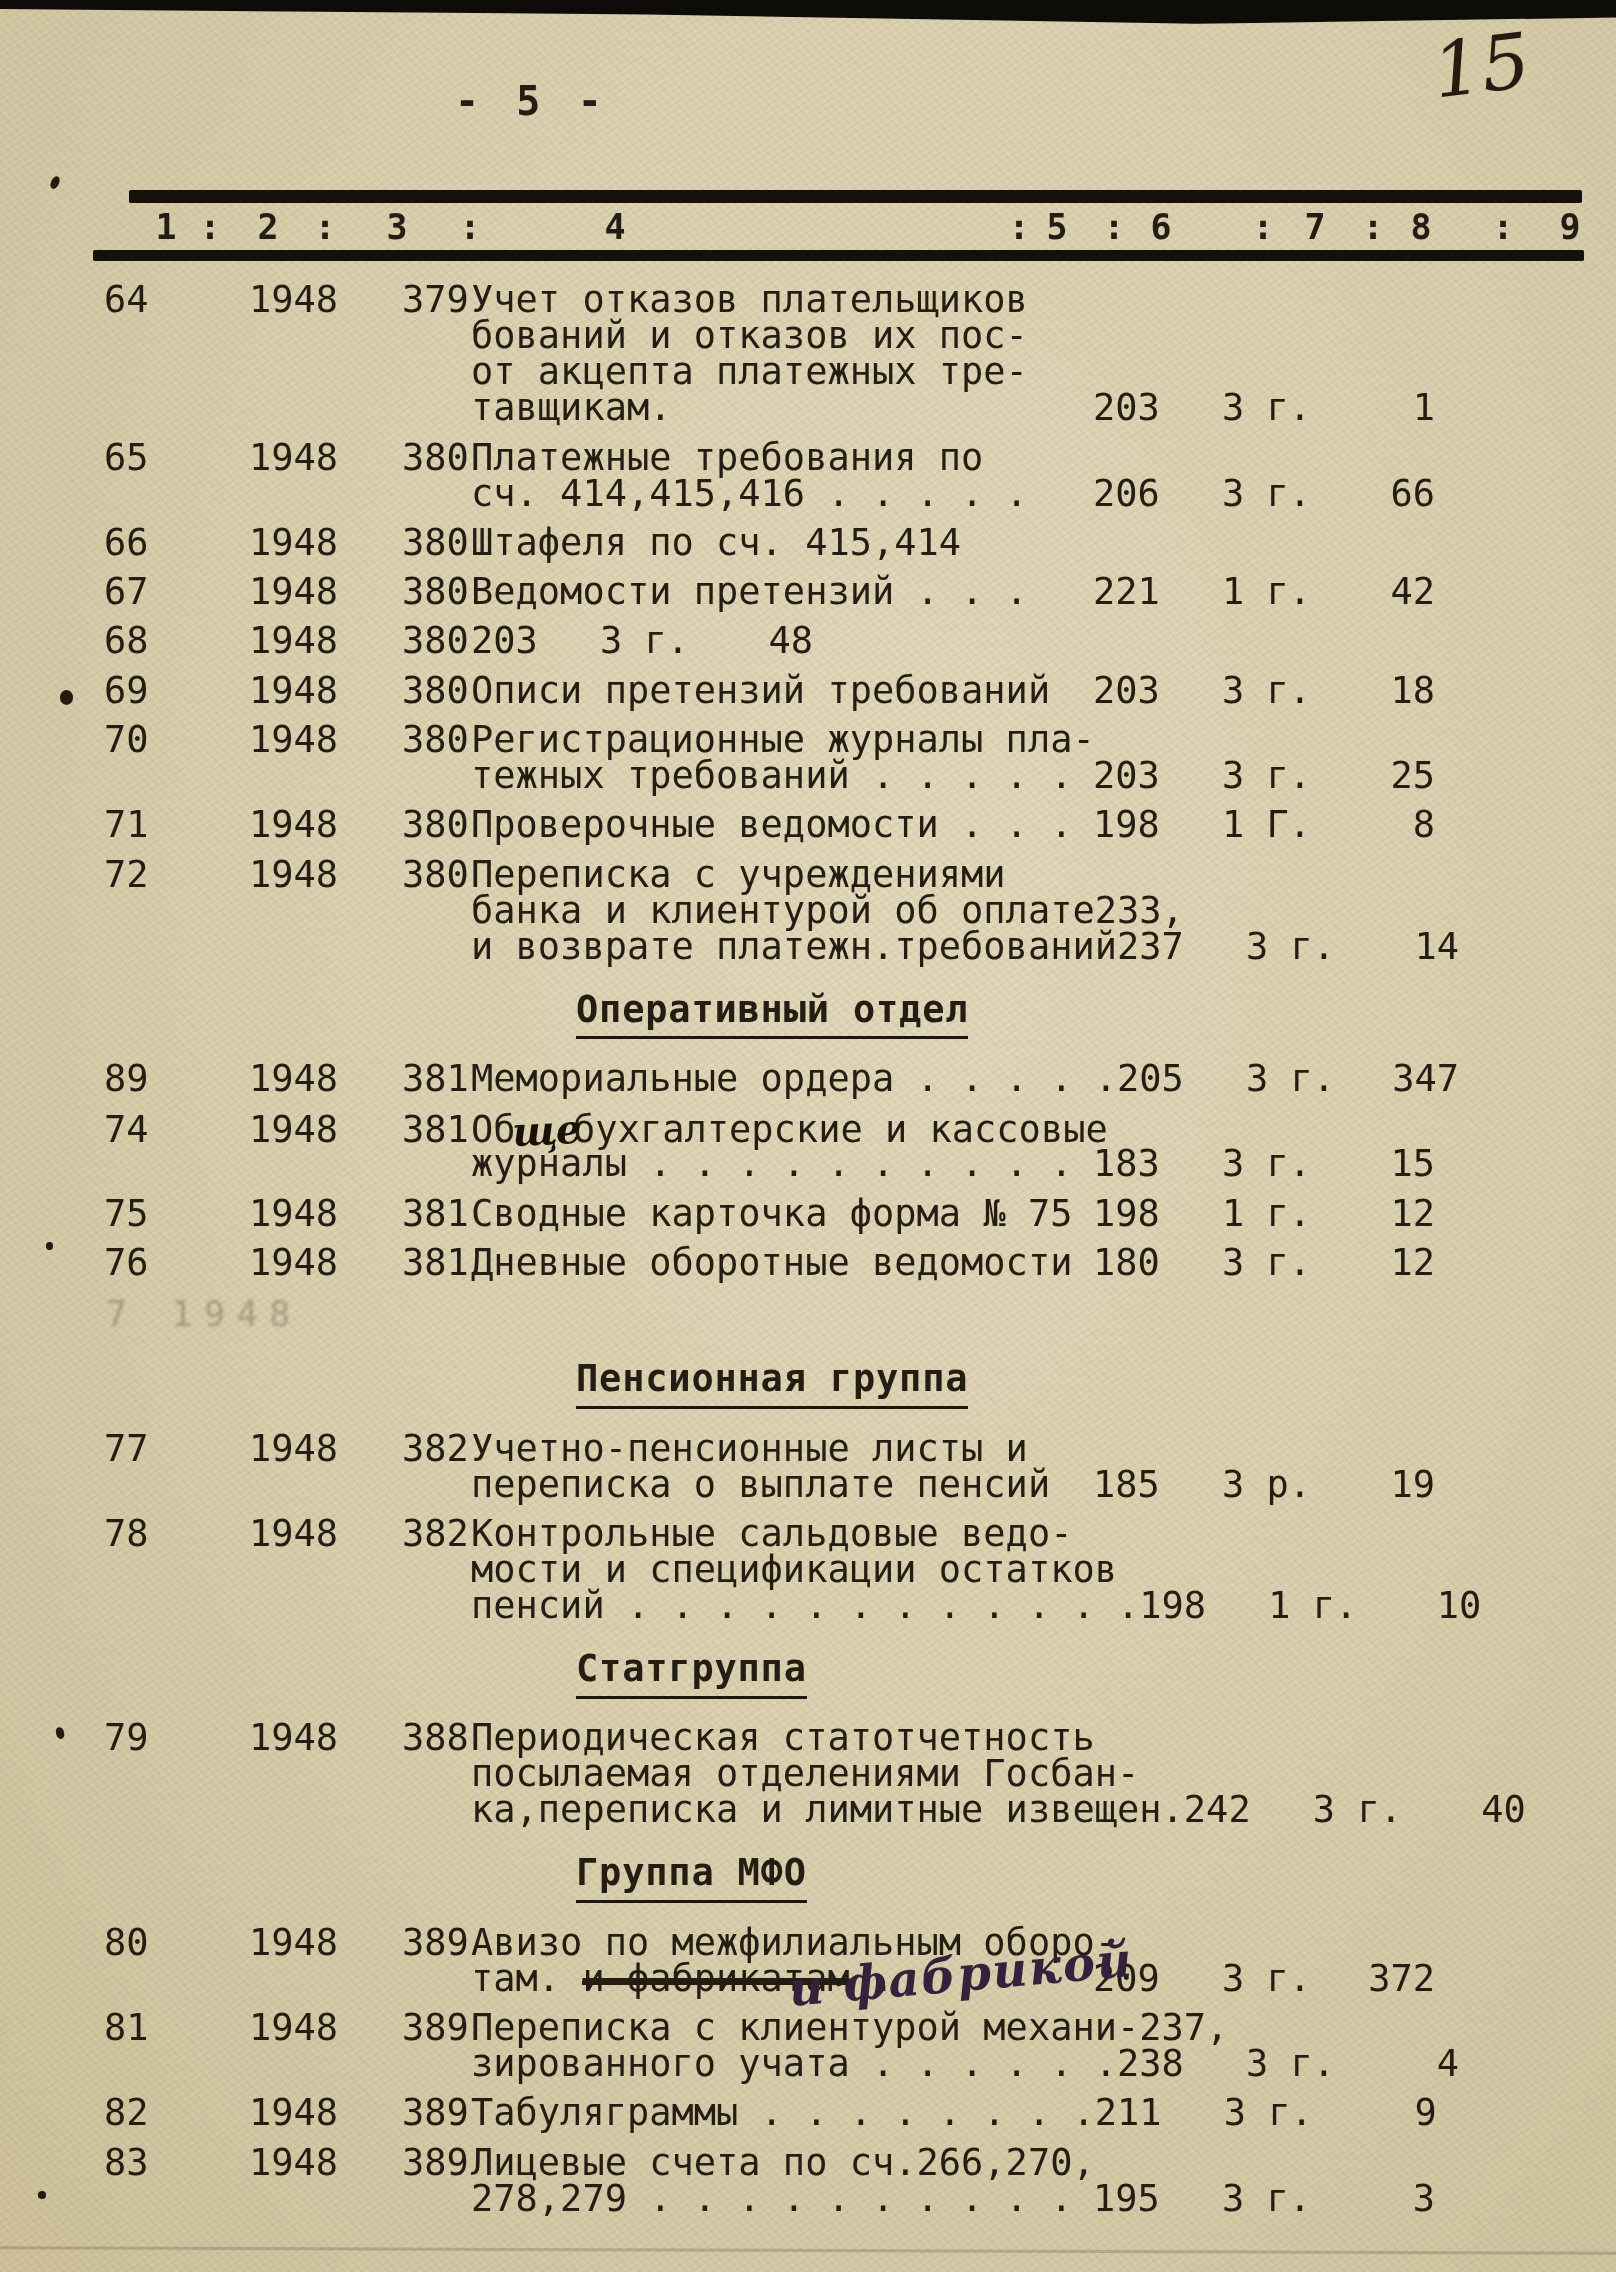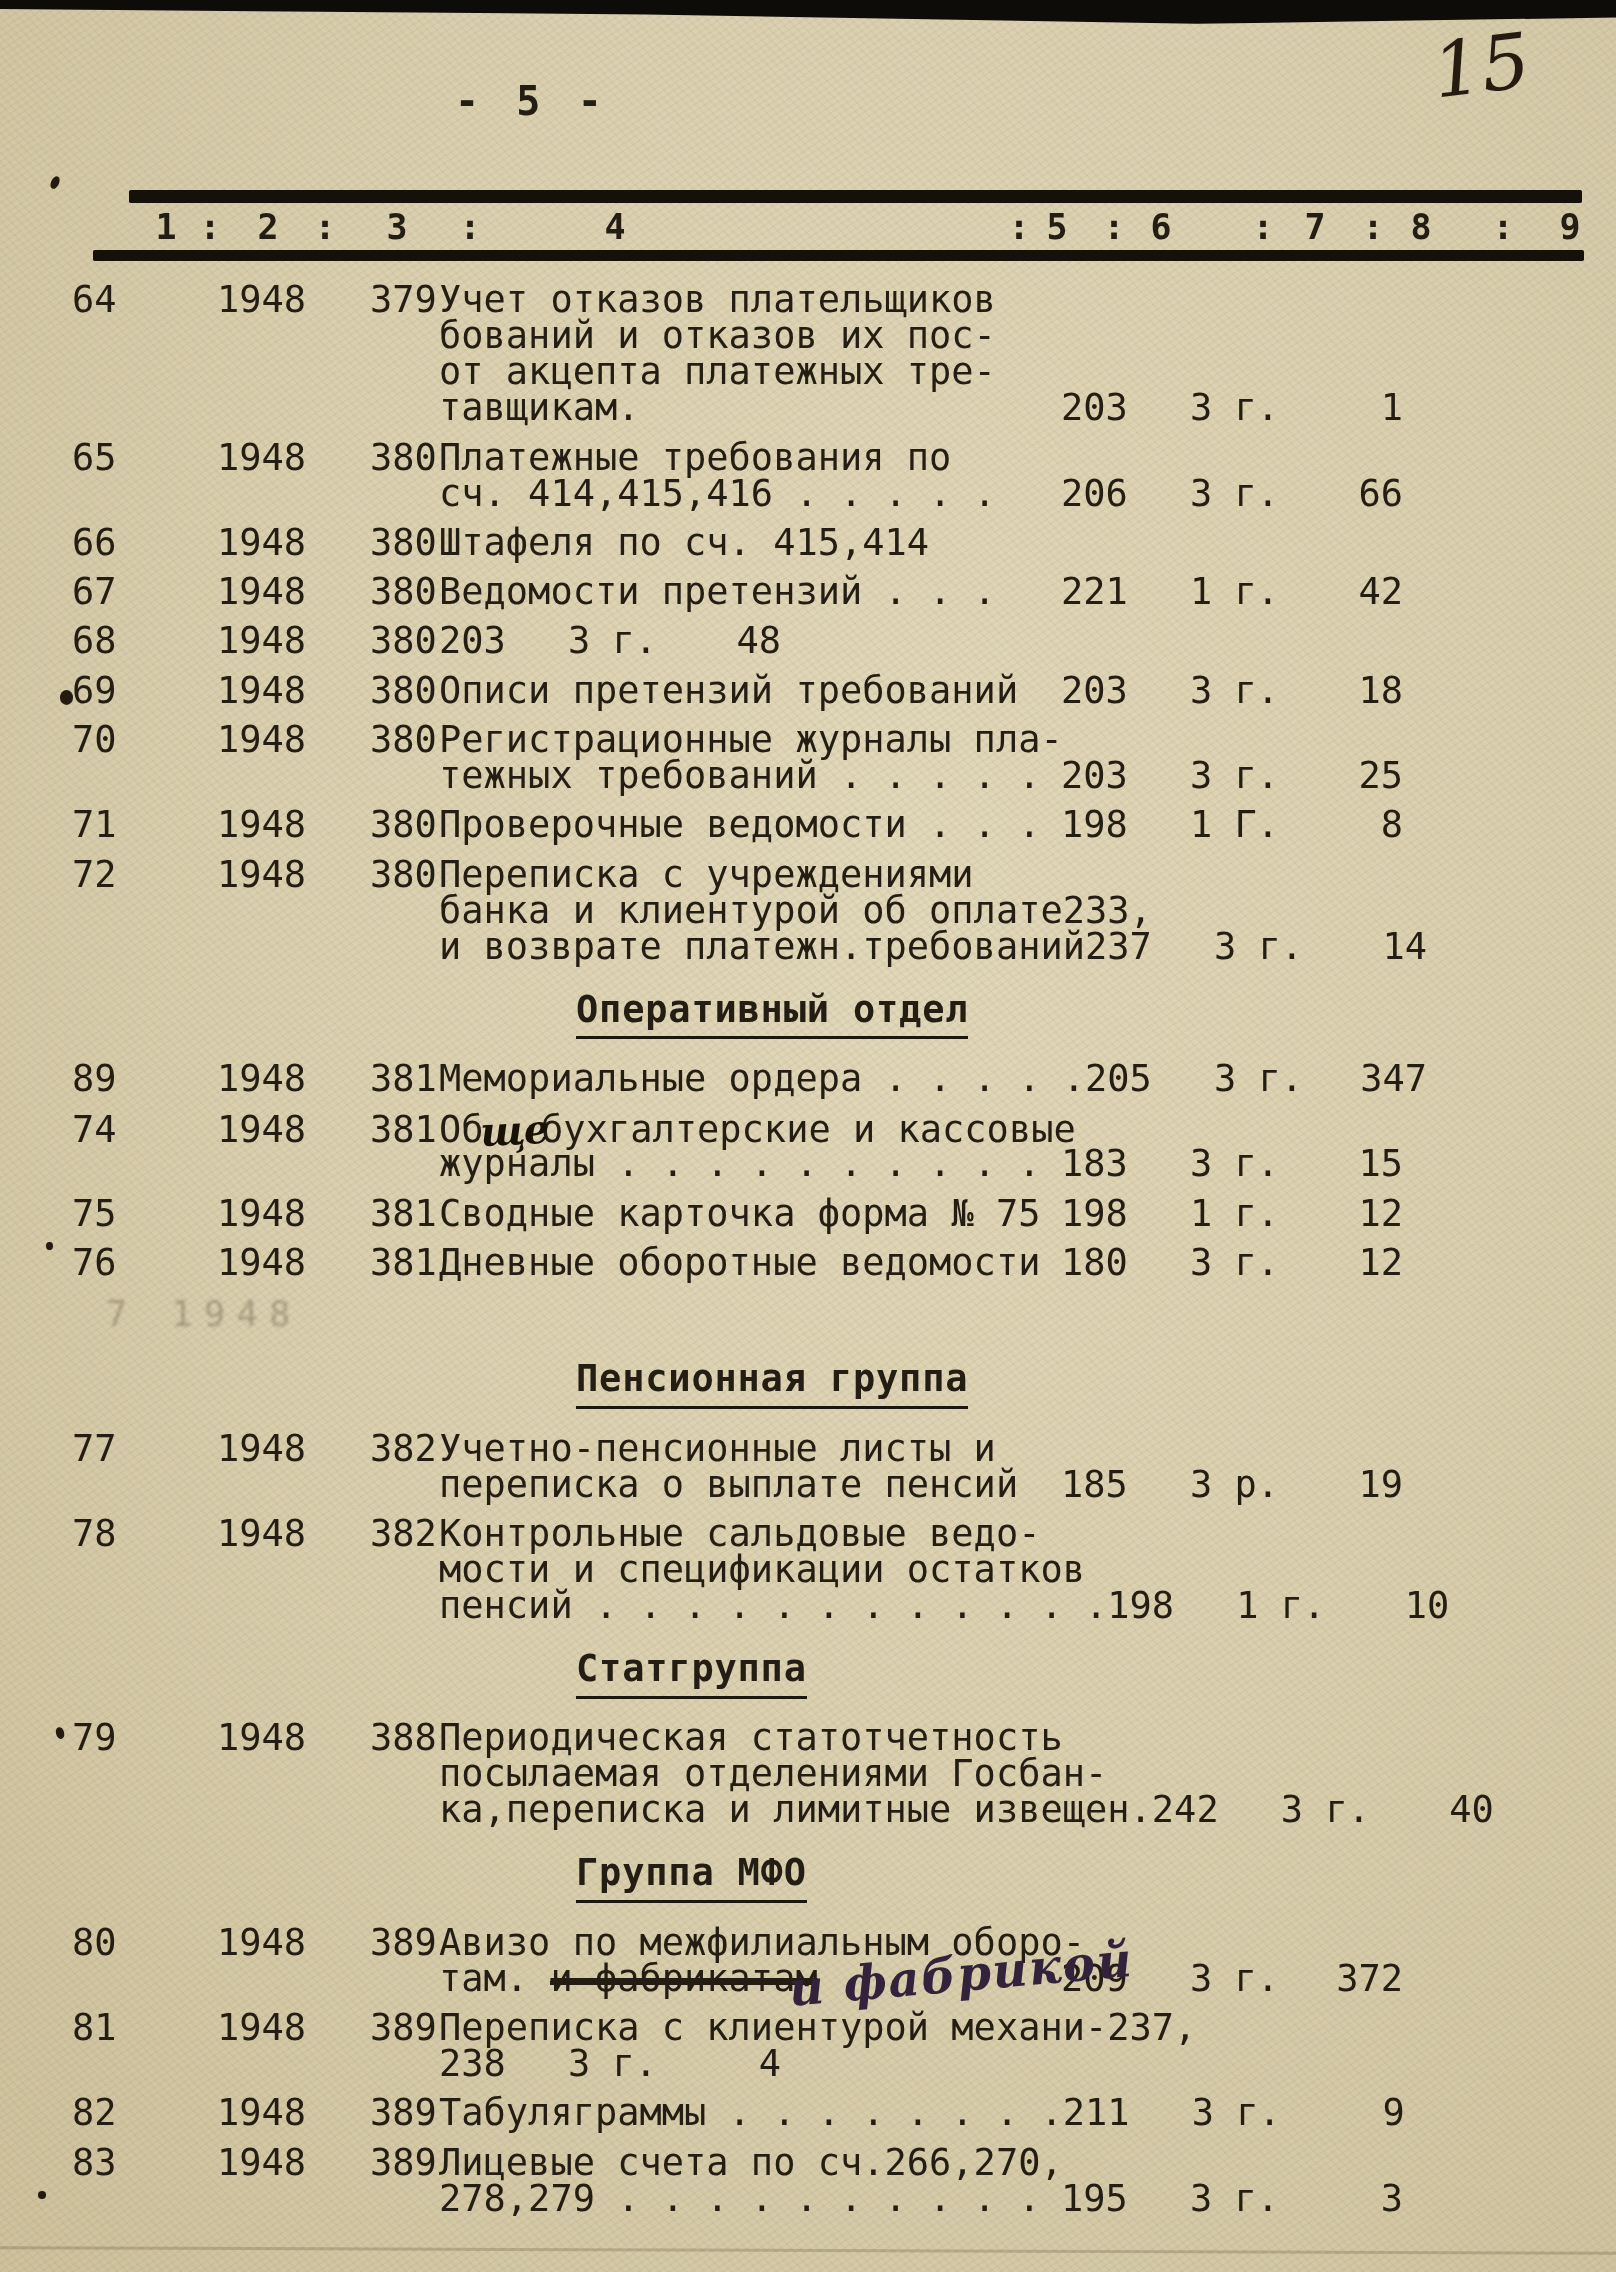--- a/index.html
+++ b/index.html
@@ -32,21 +32,21 @@
   .rule-mid{position:absolute;left:93px;top:250px;width:1491px;height:10.8px;background:#15110a;border-radius:1.7px;}
   .hn{position:absolute;top:207px;font-size:35px;font-weight:bold;transform:translateX(-50%);letter-spacing:0;}
   .table{position:absolute;left:0;top:269px;width:1617px;}
   .section-heading{
     width:-moz-fit-content;width:fit-content;margin:23px 0 21.6px 576px;
     font-size:37px;font-weight:bold;letter-spacing:0.8px;
     border-bottom:3.3px solid #1c1610;padding-bottom:5.8px;white-space:pre;
   }
   .row{margin-top:13.3px;}
   .line{position:relative;display:flex;align-items:baseline;height:36px;font-size:37px;white-space:pre;line-height:36px;}
-  .c-num{flex:0 0 137px;padding-left:72px;}
+  .c-num{flex:0 0 137px;padding-left:104px;}
   .c-year{flex:0 0 153px;margin-left:8px;}
   .c-code{flex:0 0 69px;}
   .c-title{flex:0 0 auto;min-width:622px;}
   .c-ref{flex:0 0 129px;}
   .c-term{flex:0 0 124px;}
   .c-count{flex:0 0 89px;text-align:right;}
   .strike{
     text-decoration:line-through;text-decoration-thickness:3.3px;
     background:linear-gradient(to bottom,rgba(0,0,0,0) 56%,#241c12 56%,#241c12 66%,rgba(0,0,0,0) 66%);
   }
@@ -168,21 +168,21 @@
         <div class="line"><span class="c-num"></span><span class="c-year"></span><span class="c-code"></span><span class="c-title">посылаемая отделениями Госбан-</span><span class="c-ref"></span><span class="c-term"></span><span class="c-count"></span></div>
         <div class="line"><span class="c-num"></span><span class="c-year"></span><span class="c-code"></span><span class="c-title">ка,переписка и лимитные извещен.</span><span class="c-ref">242</span><span class="c-term">3 г.</span><span class="c-count">40</span></div>
       </div>
       <div class="section-heading">Группа МФО</div>
       <div class="row">
         <div class="line"><span class="c-num">80</span><span class="c-year">1948</span><span class="c-code">389</span><span class="c-title">Авизо по межфилиальным оборо-</span><span class="c-ref"></span><span class="c-term"></span><span class="c-count"></span></div>
         <div class="line"><span class="c-num"></span><span class="c-year"></span><span class="c-code"></span><span class="c-title"><span>там. </span><span class="strike">и фабрикатам</span><span> .</span></span><span class="c-ref">209</span><span class="c-term">3 г.</span><span class="c-count">372</span><span class="annotation">и фабрикой</span></div>
       </div>
       <div class="row">
         <div class="line"><span class="c-num">81</span><span class="c-year">1948</span><span class="c-code">389</span><span class="c-title">Переписка с клиентурой механи-</span><span class="c-ref">237,</span><span class="c-term"></span><span class="c-count"></span></div>
-        <div class="line"><span class="c-num"></span><span class="c-year"></span><span class="c-code"></span><span class="c-ref">238</span><span class="c-term">3 г.</span><span class="c-count">4</span></div>
+        <div class="line"><span class="c-num"></span><span class="c-year"></span><span class="c-code"></span><span class="c-title">зированного учата . . . . . .</span><span class="c-ref">238</span><span class="c-term">3 г.</span><span class="c-count">4</span></div>
       </div>
       <div class="row">
         <div class="line"><span class="c-num">82</span><span class="c-year">1948</span><span class="c-code">389</span><span class="c-title">Табуляграммы . . . . . . . .</span><span class="c-ref">211</span><span class="c-term">3 г.</span><span class="c-count">9</span></div>
       </div>
       <div class="row">
         <div class="line"><span class="c-num">83</span><span class="c-year">1948</span><span class="c-code">389</span><span class="c-title">Лицевые счета по сч.266,270,</span><span class="c-ref"></span><span class="c-term"></span><span class="c-count"></span></div>
         <div class="line"><span class="c-num"></span><span class="c-year"></span><span class="c-code"></span><span class="c-title">278,279 . . . . . . . . . .</span><span class="c-ref">195</span><span class="c-term">3 г.</span><span class="c-count">3</span></div>
       </div>
     </div>
   <div class="speck s1"></div>

